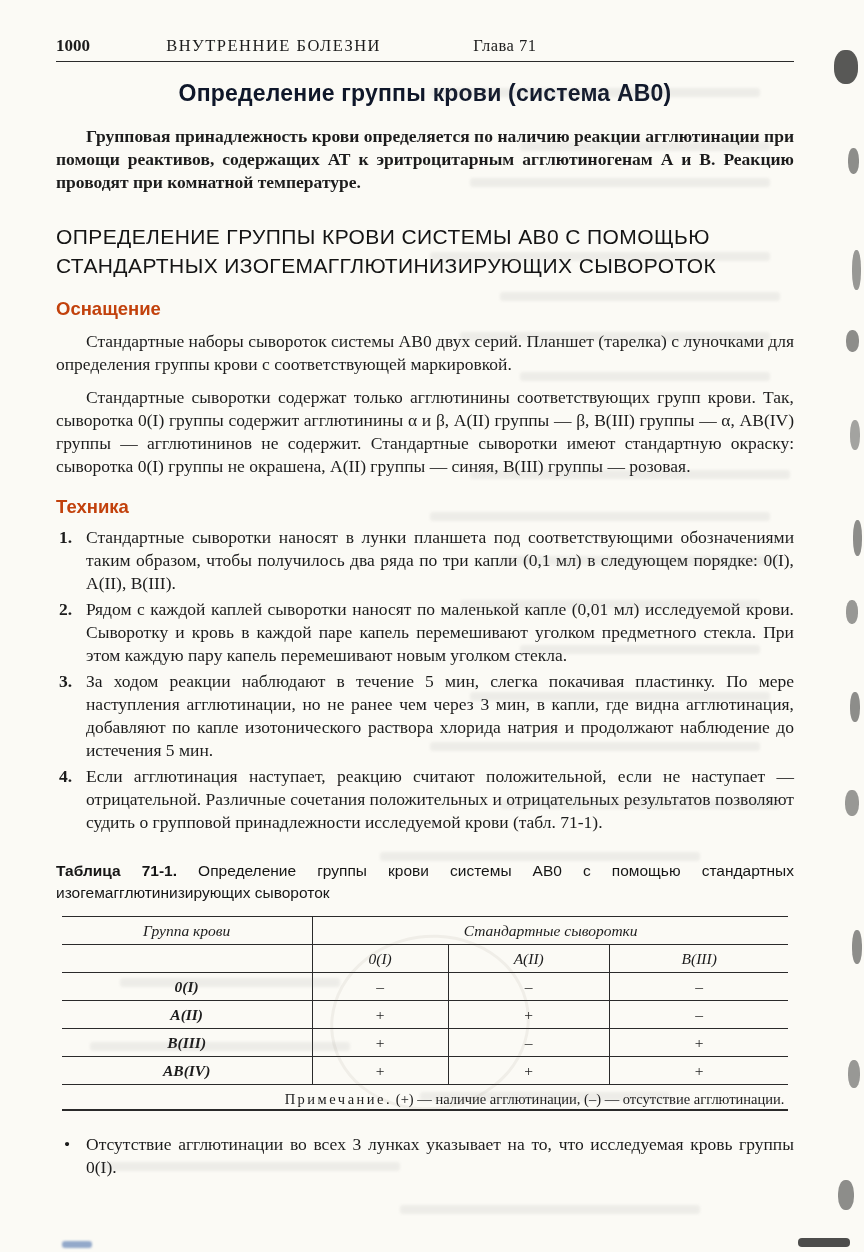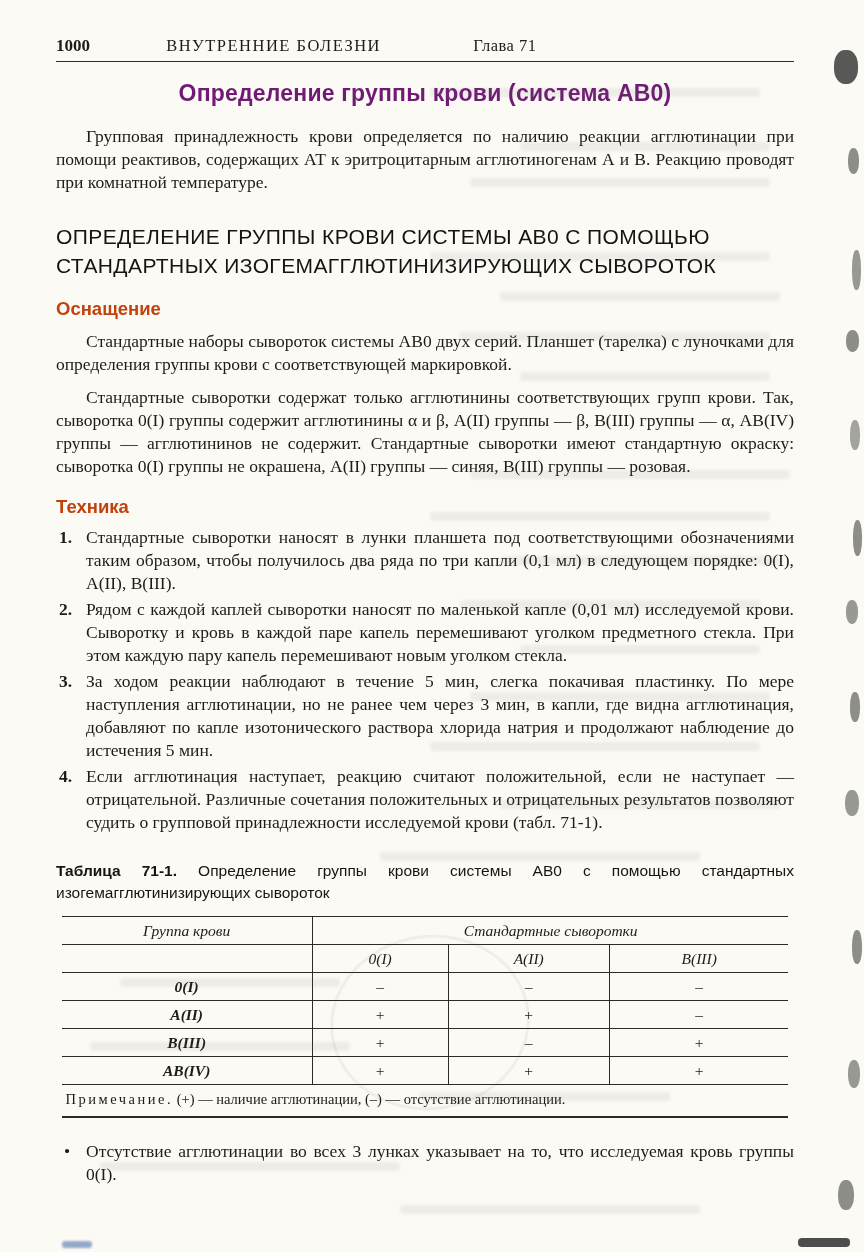--- a/index.html
+++ b/index.html
@@ -25,30 +25,30 @@
   .running-head .booktitle { margin-left:72px; letter-spacing:1.5px; }
   .running-head .chapter { margin-left:88px; letter-spacing:.5px; }
   .headrule { border-top:1.6px solid #2b2b2b; margin-top:5px; }
 
   h1.title {
     font-family:"Liberation Sans", sans-serif;
     font-size:23px; font-weight:bold;
     text-align:center;
     margin-top:18px;
     letter-spacing:.2px;
-    color:#701a75;
+    color:#0f172a;
   }
 
   p.body {
     font-size:17.5px;
     line-height:23px;
     text-align:justify;
   }
   p.indent { text-indent:30px; }
-  p.intro { margin-top:18px; }
+  p.intro { margin-top:18px;font-weight:bold; }
   p.mt { margin-top:10px; }
 
   h2.section {
     font-family:"Liberation Sans", sans-serif;
     font-size:21px; font-weight:normal;
     line-height:29px;
     margin-top:28px;
     letter-spacing:.4px;
     color:#141414;
   }
@@ -90,22 +90,22 @@
   .bgtable th, .bgtable td { padding:4px 6px; text-align:center; line-height:19px; }
   .bgtable thead tr { border-bottom:1.4px solid #2a2a2a; }
   .bgtable tbody tr { border-bottom:1.2px solid #2a2a2a; }
   .bgtable thead th { font-style:italic; font-weight:normal; }
   .bgtable .c1 { width:34.5%; }
   .bgtable .vline { border-left:1.2px solid #2a2a2a;margin-top:16px; }
   .bgtable .glabel { font-style:italic; font-weight:bold; }
   .bgtable tfoot td {
     border-bottom:2.4px solid #2a2a2a;
     font-size:14.5px;
-    padding:5px 4px 7px;
-    text-align:left;
+    padding:5px 4px 0;
+    text-align:right;
   }
   .note-label { letter-spacing:2.5px; }
 
   p.conclusion {
     position:relative;
     margin-top:22px;
     padding-left:30px;
     font-size:17.5px;
     line-height:23px;
     text-align:justify;

